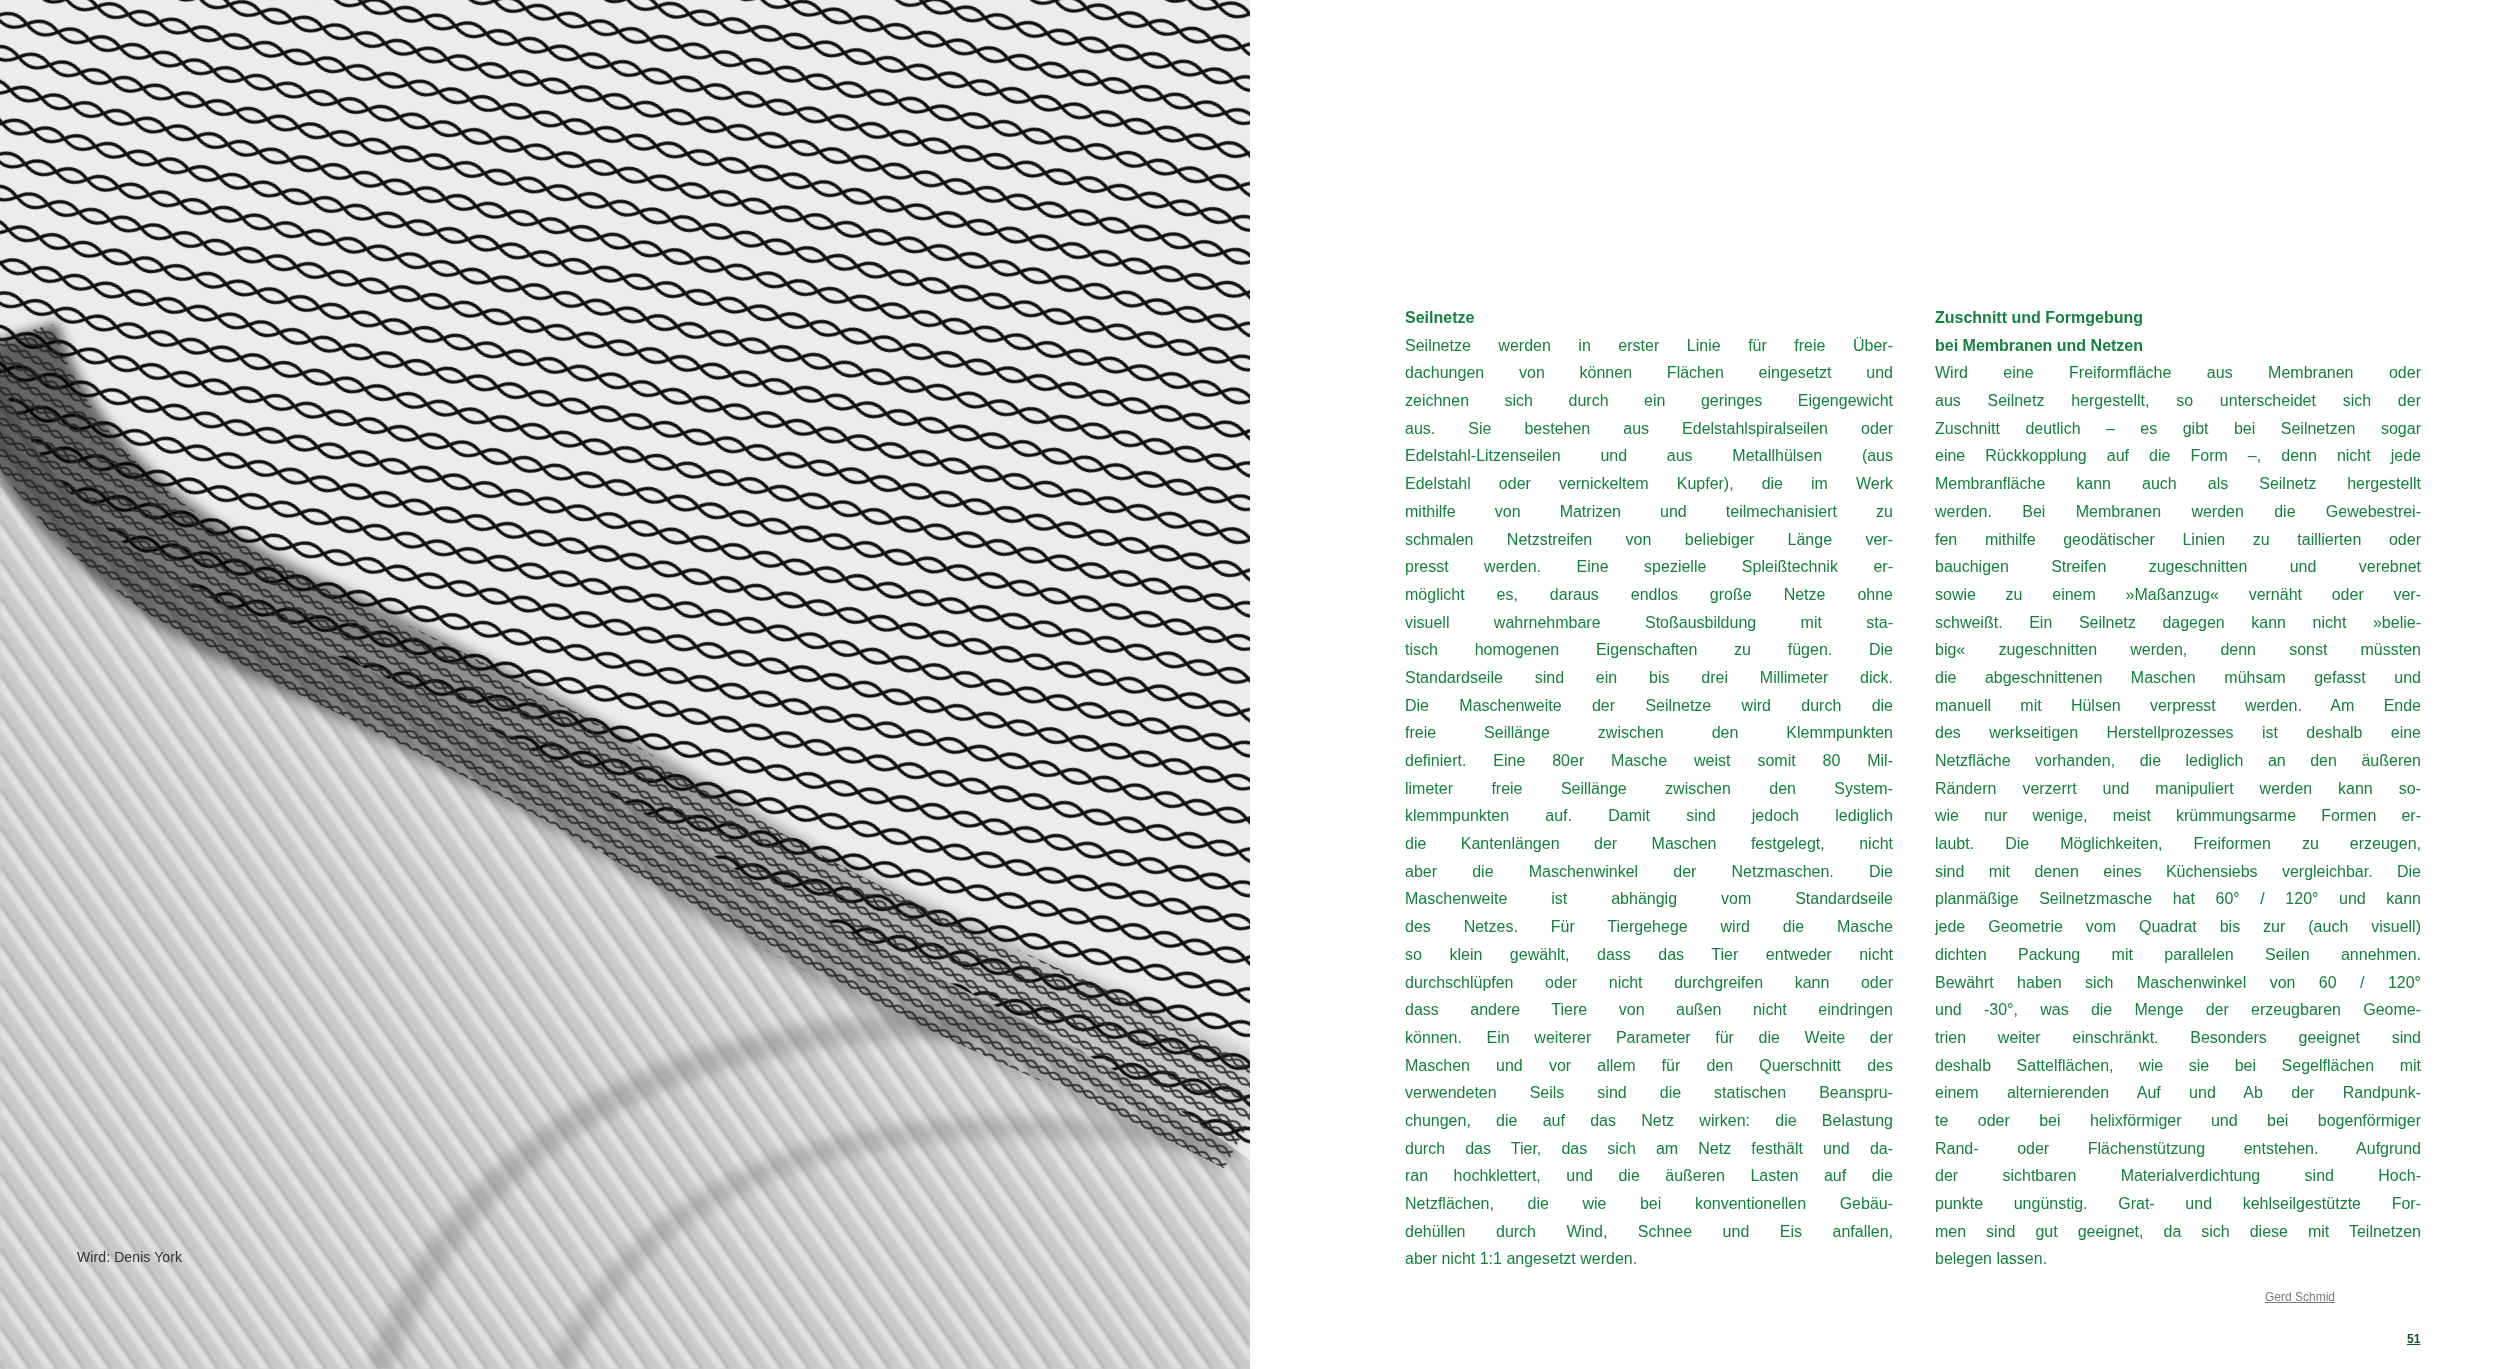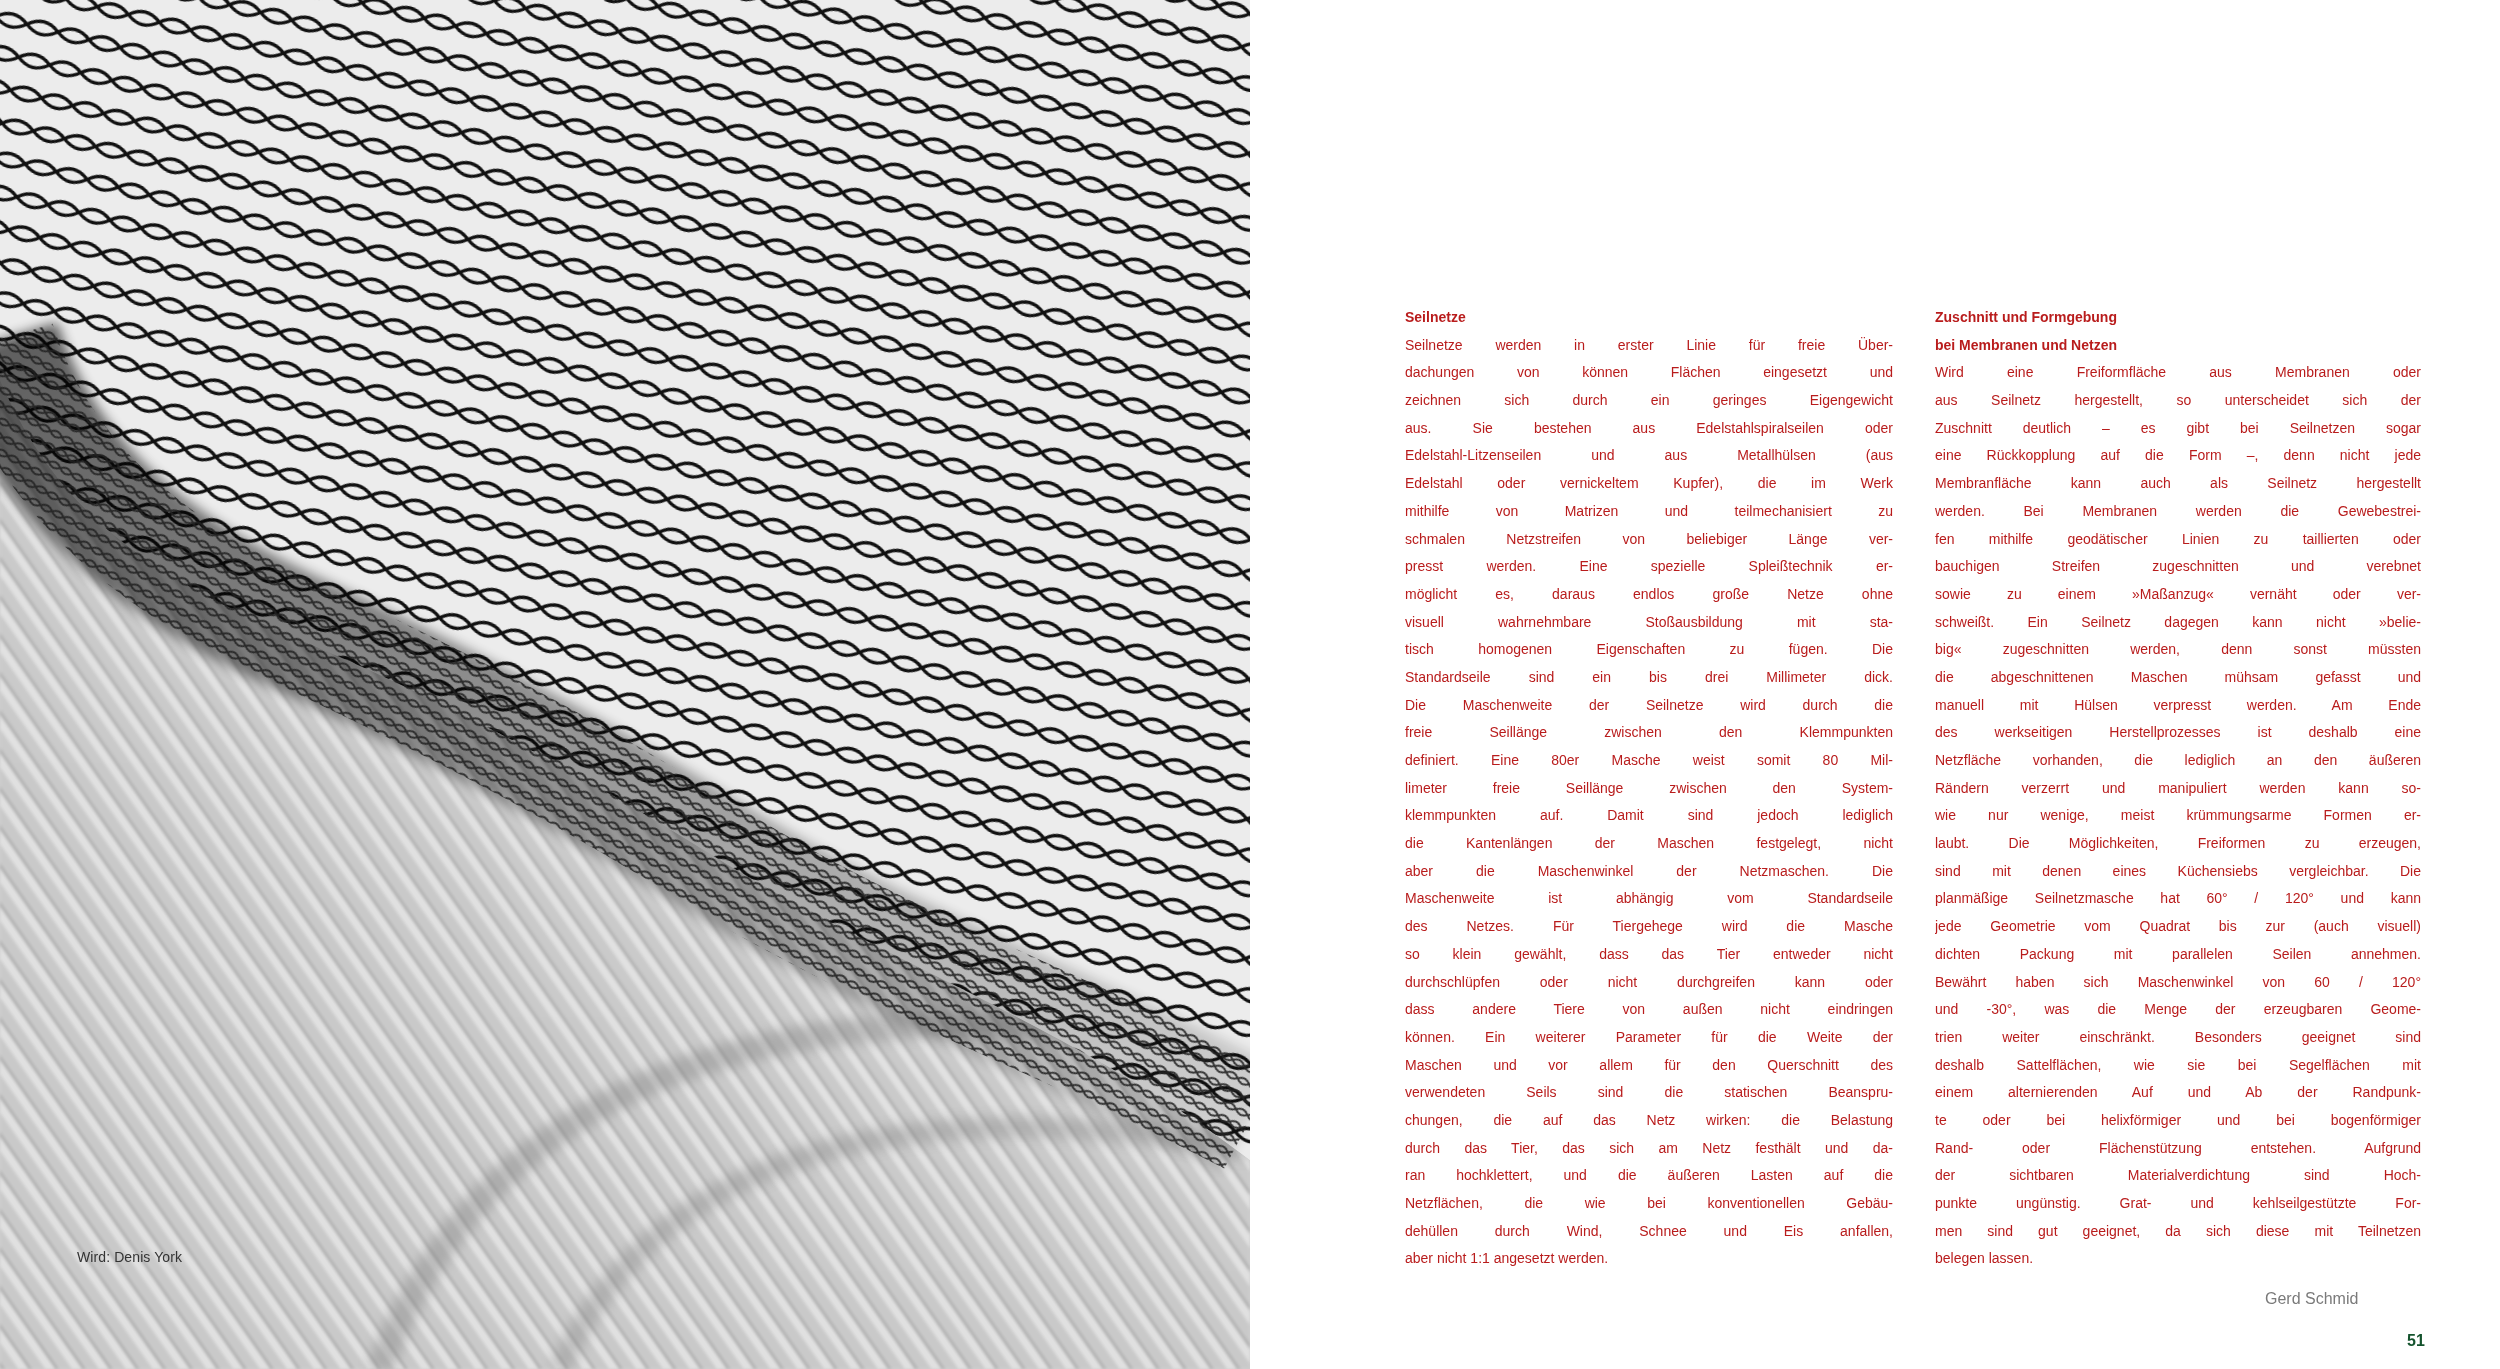--- a/index.html
+++ b/index.html
@@ -14,32 +14,32 @@
     overflow: hidden; background: #e9e9e9;
   }
   .photo svg { position: absolute; left: 0; top: 0; }
   .photo-credit {
     position: absolute; left: 77px; top: 1249px;
     font-size: 14px; color: #333; letter-spacing: 0.1px;
   }
   
   .col {
     position: absolute; top: 304px; width: 488px;
-    font-size: 14px; line-height: 27.7px; color: #b91c1c;
+    font-size: 16px; line-height: 27.7px; color: #15803d;
   }
   .col.left  { left: 1405px; }
   .col.right { left: 1935px; width: 486px; }
   .heading { font-weight: bold; white-space: nowrap; }
   .line {
     display: block; white-space: nowrap; text-align: justify;
     text-align-last: justify; height: 27.7px; overflow: hidden;
   }
   .line.last { text-align-last: left; }
   
-  .footer { position: absolute; top: 1290px; font-size: 16px; }
+  .footer { position: absolute; top: 1290px; font-size: 12px; text-decoration: underline; }
   .footer-author { left: 2265px; color: #7a7a7a; }
   .footer-page { left: 2407px; color: #14532d; font-weight: bold; margin-top: 42px; }
 </style>
 </head>
 <body>
 
 <div class="photo">
   <svg width="1250" height="1369" viewBox="0 0 1250 1369">
     <defs>
       <pattern id="meshTop" width="64" height="34" patternUnits="userSpaceOnUse" patternTransform="rotate(14)">

